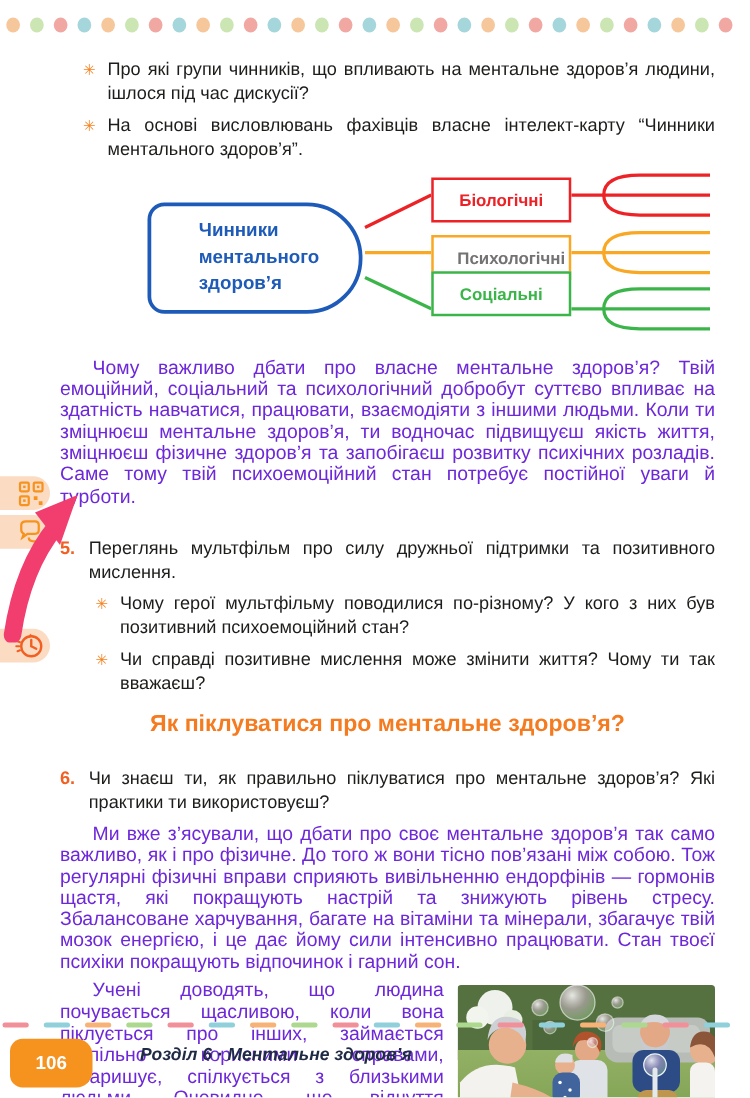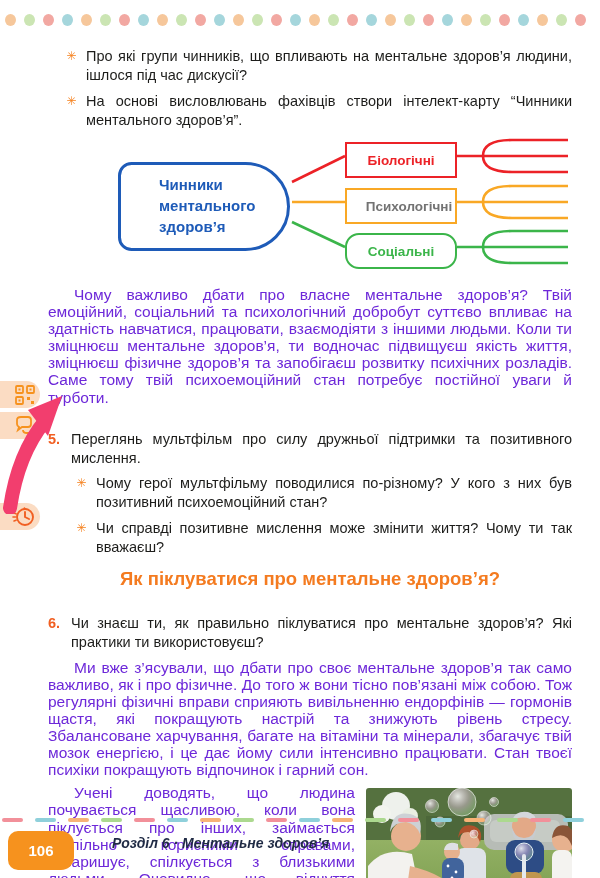--- a/index.html
+++ b/index.html
@@ -23,21 +23,21 @@
   
   .mindmap { position:relative; margin-left:-48px; width:600px; height:140px; margin-top:3px; }
   .mindmap svg { position:absolute; left:0; top:0; }
   .center-box { position:absolute; left:118px; top:25px; width:172px; height:89px;
                 border:3px solid #1E5BB8; border-radius:14px 46px 46px 14px; background:#fff;
                 display:flex; align-items:center; padding-left:38px;
                 color:#1E5BB8; font-weight:bold; font-size:15px; line-height:1.38; }
   .branch-box { position:absolute; left:345px; width:112px; height:36px; border:2px solid;
                 background:#fff; display:flex; align-items:center; justify-content:center;
                 font-weight:bold; font-size:13.5px; }
-  #branch-0 { top:5px; } #branch-1 { top:51px; } #branch-2 { top:96px;border-radius:14px; }
+  #branch-0 { top:5px; } #branch-1 { top:51px; } #branch-2 { top:80px; }
 
   .serif-p { font-family:Liberation Sans, sans-serif; font-size:15.5px; line-height:17.1px;
              color:#6d28d9; text-align:justify; text-indent:26px; }
   #p1 { margin-top:9px; }
   #p2 { margin-top:7px; }
   #p3-wrap { margin-top:6px; }
 
   .task { display:flex; margin-top:24px; font-size:14.5px; line-height:19px; color:#1d1d1b;
           text-align:justify; }
   .task-num { color:#F15F22; font-weight:bold; flex:0 0 23px; }
@@ -104,21 +104,21 @@
     </div>
 
   <div class="content">
 
     <div class="q-row">
       <span class="sun">✳</span>
       <span>Про які групи чинників, що впливають на ментальне здоров’я людини, ішлося під час дискусії?</span>
     </div>
     <div class="q-row">
       <span class="sun">✳</span>
-      <span>На основі висловлювань фахівців створи інтелект-карту “Чинники ментального здоров’я”.</span>
+      <span>На основі висловлювань фахівців власне інтелект-карту “Чинники ментального здоров’я”.</span>
     </div>
 
     <div class="mindmap">
       <svg id="mm-svg" width="600" height="140">
           <path d="M292,45 L345,19" fill="none" stroke="#EC2227" stroke-width="2.6"></path>
           <path d="M457,19 H568" fill="none" stroke="#EC2227" stroke-width="2.6"></path>
           <path d="M568,3 H512 Q483,3 483,19 Q483,35 512,35 H568" fill="none" stroke="#EC2227" stroke-width="2.6"></path>
           <path d="M292,65 L345,65" fill="none" stroke="#F9A825" stroke-width="2.6"></path>
           <path d="M457,65 H568" fill="none" stroke="#F9A825" stroke-width="2.6"></path>
           <path d="M568,49 H512 Q483,49 483,65 Q483,81 512,81 H568" fill="none" stroke="#F9A825" stroke-width="2.6"></path>

